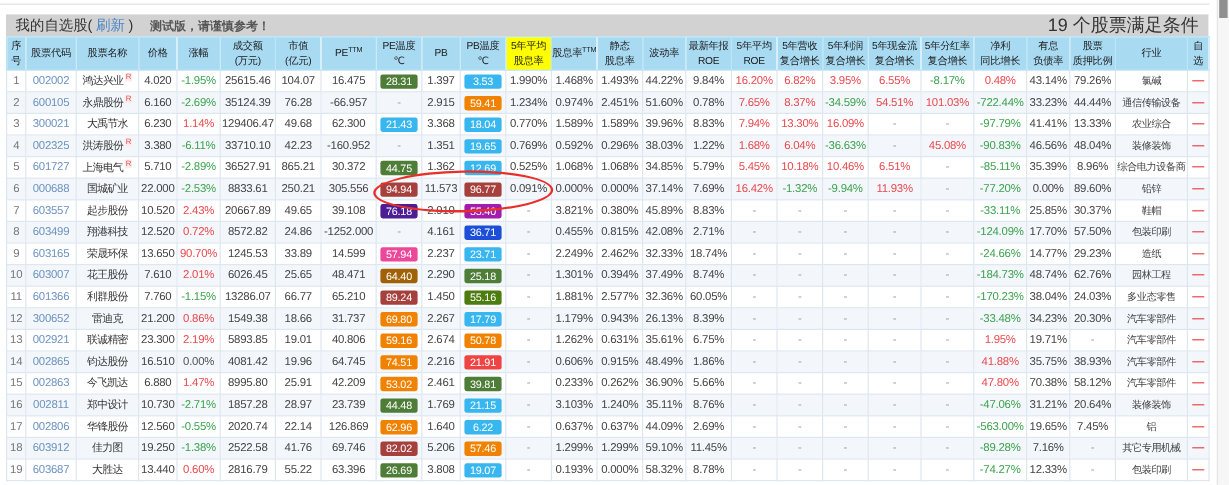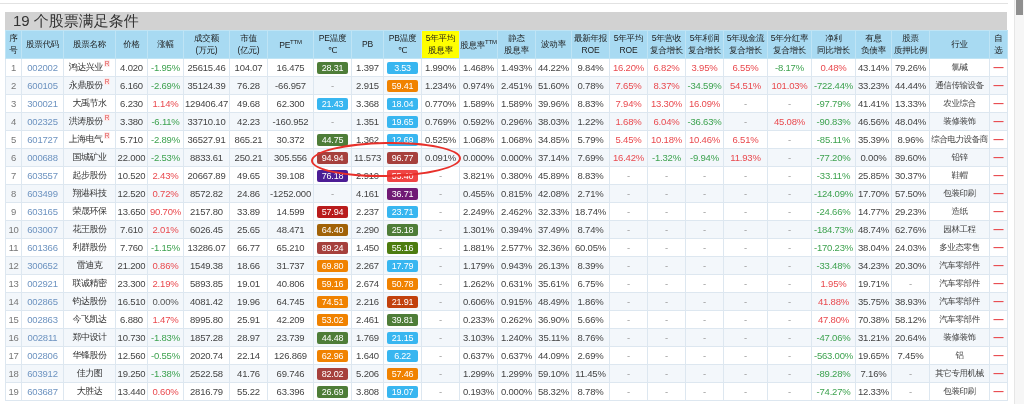--- a/index.html
+++ b/index.html
@@ -51,20 +51,26 @@
   .wm{position:absolute;color:rgba(120,145,170,0.12);font-size:15px;pointer-events:none;z-index:1;}
   .panel-table{position:relative;z-index:2;}
 </style>
 </head>
 <body>
 
 <div class="topline"></div>
 
 <div class="panel">
   <div class="titlebar">
+    <div class="left">
+      <span>我的自选股(</span>
+      <span class="refresh">刷新</span>
+      <span>)</span>
+      <span class="note">测试版，请谨慎参考！</span>
+    </div>
     <div class="count">19 个股票满足条件</div>
   </div>
   <div class="panel-table">
     <table>
       <colgroup id="cols">
           <col style="width:16px">
           <col style="width:42px">
           <col style="width:52px">
           <col style="width:32px">
           <col style="width:36px">
@@ -293,21 +299,21 @@
             <td class="seq">7</td>
             <td><a class="code">603557</a></td>
             <td><span class="name">起步股份</span></td>
             <td class="">10.520</td>
             <td class="pos">2.43%</td>
             <td class="">20667.89</td>
             <td class="">49.65</td>
             <td class="">39.108</td>
             <td><span class="badge" style="background:#4c1d95">76.18</span></td>
             <td class="">2.910</td>
-            <td><span class="badge" style="background:#ef4444">55.40</span></td>
+            <td><span class="badge" style="background:#a21caf">55.40</span></td>
             <td class="dash">-</td>
             <td class="">3.821%</td>
             <td class="">0.380%</td>
             <td class="">45.89%</td>
             <td class="">8.83%</td>
             <td class="dash">-</td>
             <td class="dash">-</td>
             <td class="dash">-</td>
             <td class="dash">-</td>
             <td class="dash">-</td>
@@ -321,21 +327,21 @@
             <td class="seq">8</td>
             <td><a class="code">603499</a></td>
             <td><span class="name">翔港科技</span></td>
             <td class="">12.520</td>
             <td class="pos">0.72%</td>
             <td class="">8572.82</td>
             <td class="">24.86</td>
             <td class="">-1252.000</td>
             <td class="dash">-</td>
             <td class="">4.161</td>
-            <td><span class="badge" style="background:#701a75">36.71</span></td>
+            <td><span class="badge" style="background:#1d4ed8">36.71</span></td>
             <td class="dash">-</td>
             <td class="">0.455%</td>
             <td class="">0.815%</td>
             <td class="">42.08%</td>
             <td class="">2.71%</td>
             <td class="dash">-</td>
             <td class="dash">-</td>
             <td class="dash">-</td>
             <td class="dash">-</td>
             <td class="dash">-</td>
@@ -344,24 +350,24 @@
             <td class="">57.50%</td>
             <td class="industry">包装印刷</td>
             <td><span class="minus">—</span></td>
           </tr>
           <tr>
             <td class="seq">9</td>
             <td><a class="code">603165</a></td>
             <td><span class="name">荣晟环保</span></td>
             <td class="">13.650</td>
             <td class="pos">90.70%</td>
-            <td class="">2157.80</td>
+            <td class="">1245.53</td>
             <td class="">33.89</td>
             <td class="">14.599</td>
-            <td><span class="badge" style="background:#b91c1c">57.94</span></td>
+            <td><span class="badge" style="background:#ec4899">57.94</span></td>
             <td class="">2.237</td>
             <td><span class="badge" style="background:#38b6f0">23.71</span></td>
             <td class="dash">-</td>
             <td class="">2.249%</td>
             <td class="">2.462%</td>
             <td class="">32.33%</td>
             <td class="">18.74%</td>
             <td class="dash">-</td>
             <td class="dash">-</td>
             <td class="dash">-</td>
@@ -489,21 +495,21 @@
             <td class="seq">14</td>
             <td><a class="code">002865</a></td>
             <td><span class="name">钧达股份</span></td>
             <td class="">16.510</td>
             <td class="flat">0.00%</td>
             <td class="">4081.42</td>
             <td class="">19.96</td>
             <td class="">64.745</td>
             <td><span class="badge" style="background:#f08200">74.51</span></td>
             <td class="">2.216</td>
-            <td><span class="badge" style="background:#c2410c">21.91</span></td>
+            <td><span class="badge" style="background:#ef4444">21.91</span></td>
             <td class="dash">-</td>
             <td class="">0.606%</td>
             <td class="">0.915%</td>
             <td class="">48.49%</td>
             <td class="">1.86%</td>
             <td class="dash">-</td>
             <td class="dash">-</td>
             <td class="dash">-</td>
             <td class="dash">-</td>
             <td class="dash">-</td>
@@ -539,21 +545,21 @@
             <td class="">70.38%</td>
             <td class="">58.12%</td>
             <td class="industry">汽车零部件</td>
             <td><span class="minus">—</span></td>
           </tr>
           <tr>
             <td class="seq">16</td>
             <td><a class="code">002811</a></td>
             <td><span class="name">郑中设计</span></td>
             <td class="">10.730</td>
-            <td class="neg">-1.83%</td>
+            <td class="neg">-2.71%</td>
             <td class="">1857.28</td>
             <td class="">28.97</td>
             <td class="">23.739</td>
             <td><span class="badge" style="background:#4e7d38">44.48</span></td>
             <td class="">1.769</td>
             <td><span class="badge" style="background:#38b6f0">21.15</span></td>
             <td class="dash">-</td>
             <td class="">3.103%</td>
             <td class="">1.240%</td>
             <td class="">35.11%</td>

